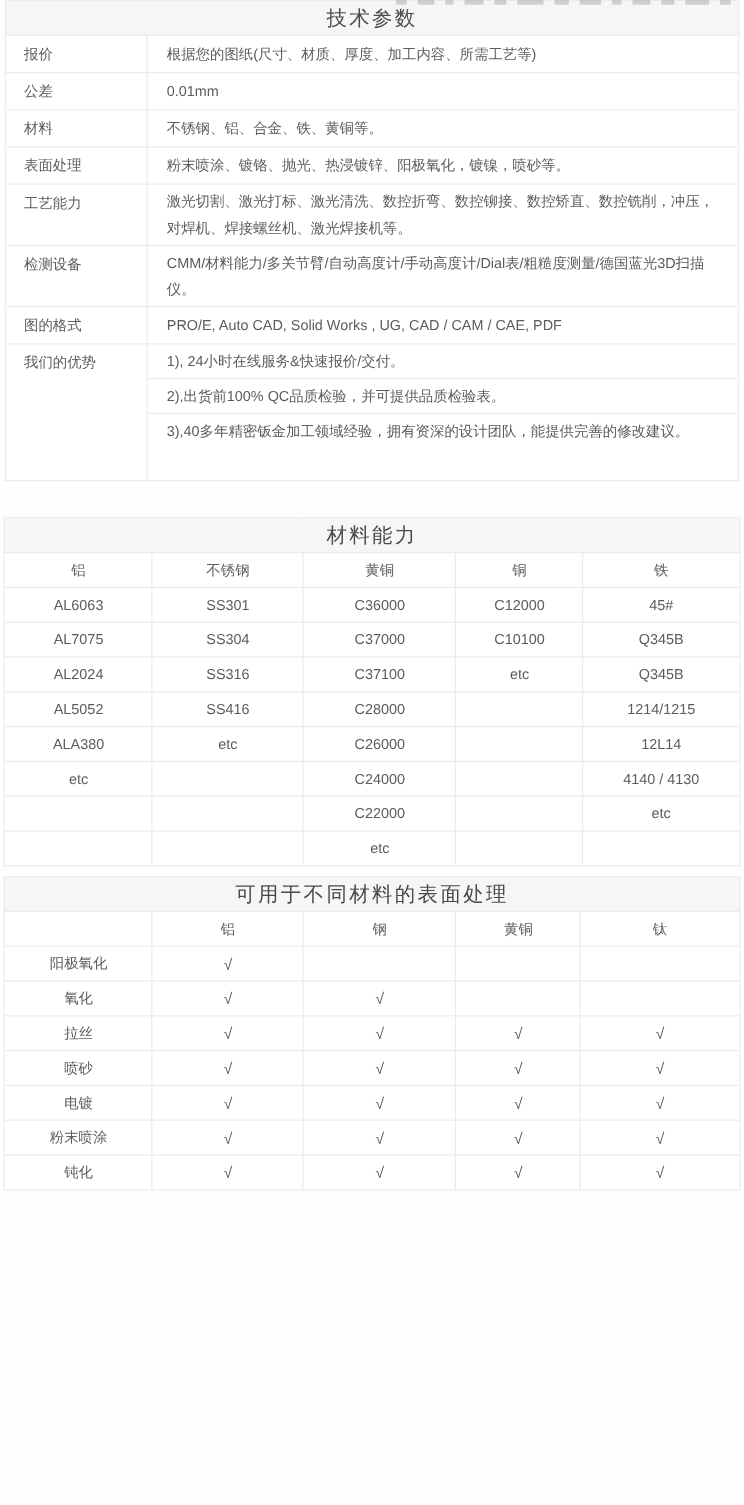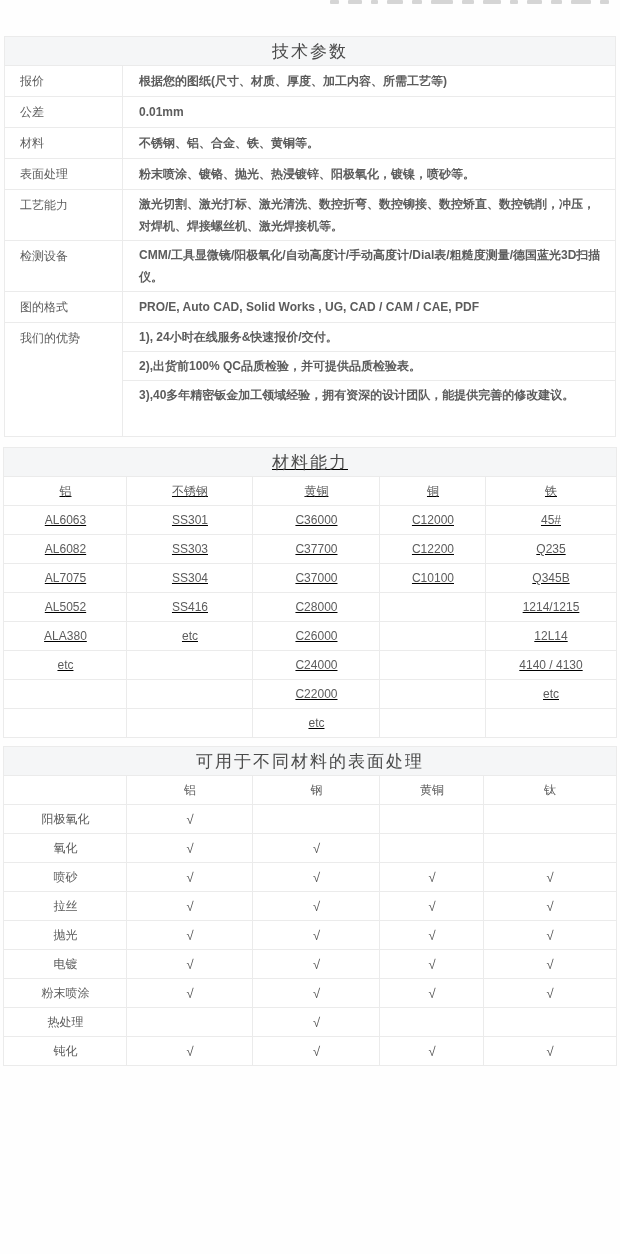--- a/index.html
+++ b/index.html
@@ -13,46 +13,46 @@
   }
   
   .clip-strip {
     position: absolute; top: 0; left: 330px; width: 286px; height: 7px;
     display: flex; align-items: flex-start; overflow: hidden;
   }
   .clip-strip span {
     display: inline-block; height: 4px; background: #6a6a6a; opacity: .28;
     border-radius: 1px; margin-right: 9px; flex: none;
   }
-  .content { padding-top: 36px; }
+  .content { }
   table {
     width: 612px; margin: 0 auto; background: #fff;
     border-collapse: collapse; table-layout: fixed;
     border: 1px solid #e2e2e2;
   }
   th, td {
     border: 1px solid #ebebeb;
     font-size: 12px; color: #5c5c5c; font-weight: 400;
   }
   .ttl {
     background: #f5f6f7; height: 29px; text-align: center;
     font-size: 17px; color: #4a4a4a; font-weight: 500; letter-spacing: 2px;
   }
   
   .t1 .lbl {
     width: 118px; text-align: left; vertical-align: top;
     padding: 4px 4px 4px 15px; line-height: 22px;
   }
   .t1 .val {
-    text-align: left; padding: 3px 12px 3px 16px; line-height: 22px; font-weight: bold;
+    text-align: left; padding: 3px 12px 3px 16px; line-height: 22px;
   }
   .t1 .tall { height: 56px; vertical-align: top; }
   
   .t2 td, .t2 th, .t3 td, .t3 th { height: 29px; text-align: center; vertical-align: middle; }
-  .t2 { margin-top: 10px; text-decoration: underline; }
+  .t2 { margin-top: 30px; }
   .t3 { margin-top: 8px; }
   .chk { font-size: 13px; color: #555; }
 </style>
 </head>
 <body>
 
 <div class="clip-strip">
   <span style="width:9px"></span>
     <span style="width:14px"></span>
     <span style="width:7px"></span>
@@ -96,21 +96,21 @@
       <tr>
         <td class="lbl">表面处理</td>
         <td class="val">粉末喷涂、镀铬、抛光、热浸镀锌、阳极氧化，镀镍，喷砂等。</td>
       </tr>
       <tr>
         <td class="lbl">工艺能力</td>
         <td class="val">激光切割、激光打标、激光清洗、数控折弯、数控铆接、数控矫直、数控铣削，冲压，对焊机、焊接螺丝机、激光焊接机等。</td>
       </tr>
       <tr>
         <td class="lbl">检测设备</td>
-        <td class="val">CMM/工具显微镜/阳极氧化/自动高度计/手动高度计/Dial表/粗糙度测量/德国蓝光3D扫描仪。</td>
+        <td class="val">CMM/材料能力/多关节臂/自动高度计/手动高度计/Dial表/粗糙度测量/德国蓝光3D扫描仪。</td>
       </tr>
       <tr>
         <td class="lbl">图的格式</td>
         <td class="val">PRO/E, Auto CAD, Solid Works , UG, CAD / CAM / CAE, PDF</td>
       </tr>
       <tr>
         <td class="lbl" rowspan="3">我们的优势</td>
         <td class="val">1), 24小时在线服务&amp;快速报价/交付。</td>
       </tr>
       <tr>
@@ -144,31 +144,31 @@
     </thead>
     <tbody>
       <tr>
         <td>AL6063</td>
         <td>SS301</td>
         <td>C36000</td>
         <td>C12000</td>
         <td>45#</td>
       </tr>
       <tr>
-        <td>AL6082</td>
-        <td>SS303</td>
-        <td>C37700</td>
-        <td>C12200</td>
-        <td>Q235</td>
-      </tr>
-      <tr>
         <td>AL7075</td>
         <td>SS304</td>
         <td>C37000</td>
         <td>C10100</td>
+        <td>Q345B</td>
+      </tr>
+      <tr>
+        <td>AL2024</td>
+        <td>SS316</td>
+        <td>C37100</td>
+        <td>etc</td>
         <td>Q345B</td>
       </tr>
       <tr>
         <td>AL5052</td>
         <td>SS416</td>
         <td>C28000</td>
         <td></td>
         <td>1214/1215</td>
       </tr>
       <tr>
@@ -231,60 +231,46 @@
         <td class="chk"></td>
       </tr>
       <tr>
         <td>氧化</td>
         <td class="chk">√</td>
         <td class="chk">√</td>
         <td class="chk"></td>
         <td class="chk"></td>
       </tr>
       <tr>
+        <td>拉丝</td>
+        <td class="chk">√</td>
+        <td class="chk">√</td>
+        <td class="chk">√</td>
+        <td class="chk">√</td>
+      </tr>
+      <tr>
         <td>喷砂</td>
         <td class="chk">√</td>
         <td class="chk">√</td>
         <td class="chk">√</td>
         <td class="chk">√</td>
       </tr>
       <tr>
-        <td>拉丝</td>
-        <td class="chk">√</td>
-        <td class="chk">√</td>
-        <td class="chk">√</td>
-        <td class="chk">√</td>
-      </tr>
-      <tr>
-        <td>抛光</td>
-        <td class="chk">√</td>
-        <td class="chk">√</td>
-        <td class="chk">√</td>
-        <td class="chk">√</td>
-      </tr>
-      <tr>
         <td>电镀</td>
         <td class="chk">√</td>
         <td class="chk">√</td>
         <td class="chk">√</td>
         <td class="chk">√</td>
       </tr>
       <tr>
         <td>粉末喷涂</td>
         <td class="chk">√</td>
         <td class="chk">√</td>
         <td class="chk">√</td>
         <td class="chk">√</td>
-      </tr>
-      <tr>
-        <td>热处理</td>
-        <td class="chk"></td>
-        <td class="chk">√</td>
-        <td class="chk"></td>
-        <td class="chk"></td>
       </tr>
       <tr>
         <td>钝化</td>
         <td class="chk">√</td>
         <td class="chk">√</td>
         <td class="chk">√</td>
         <td class="chk">√</td>
       </tr>
     </tbody>
   </table>

